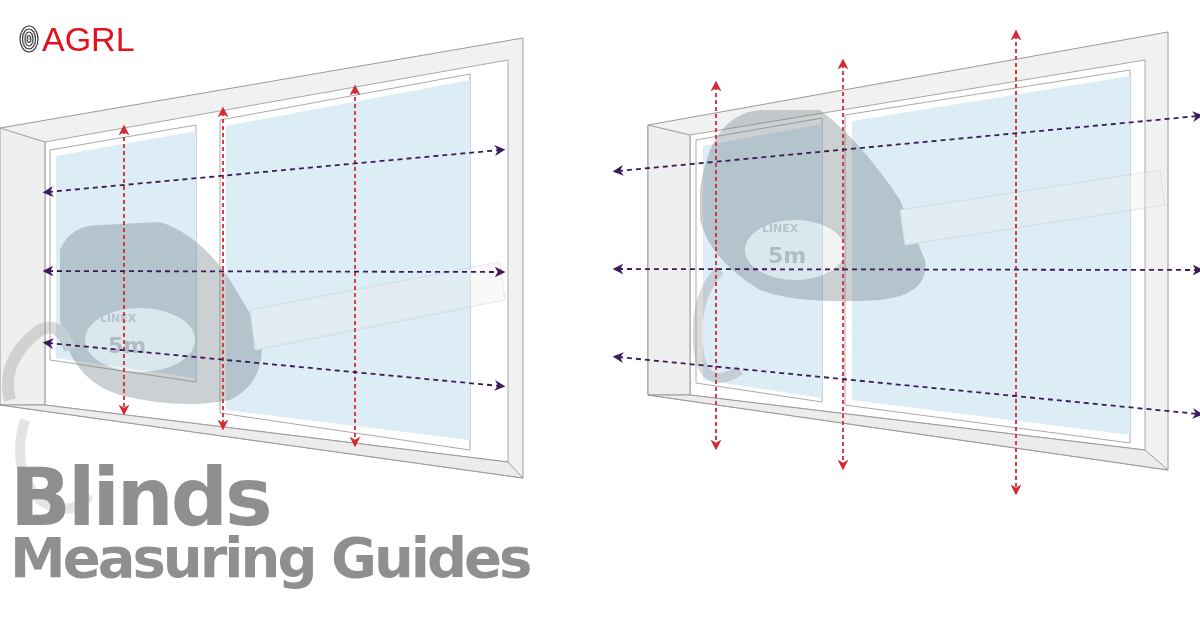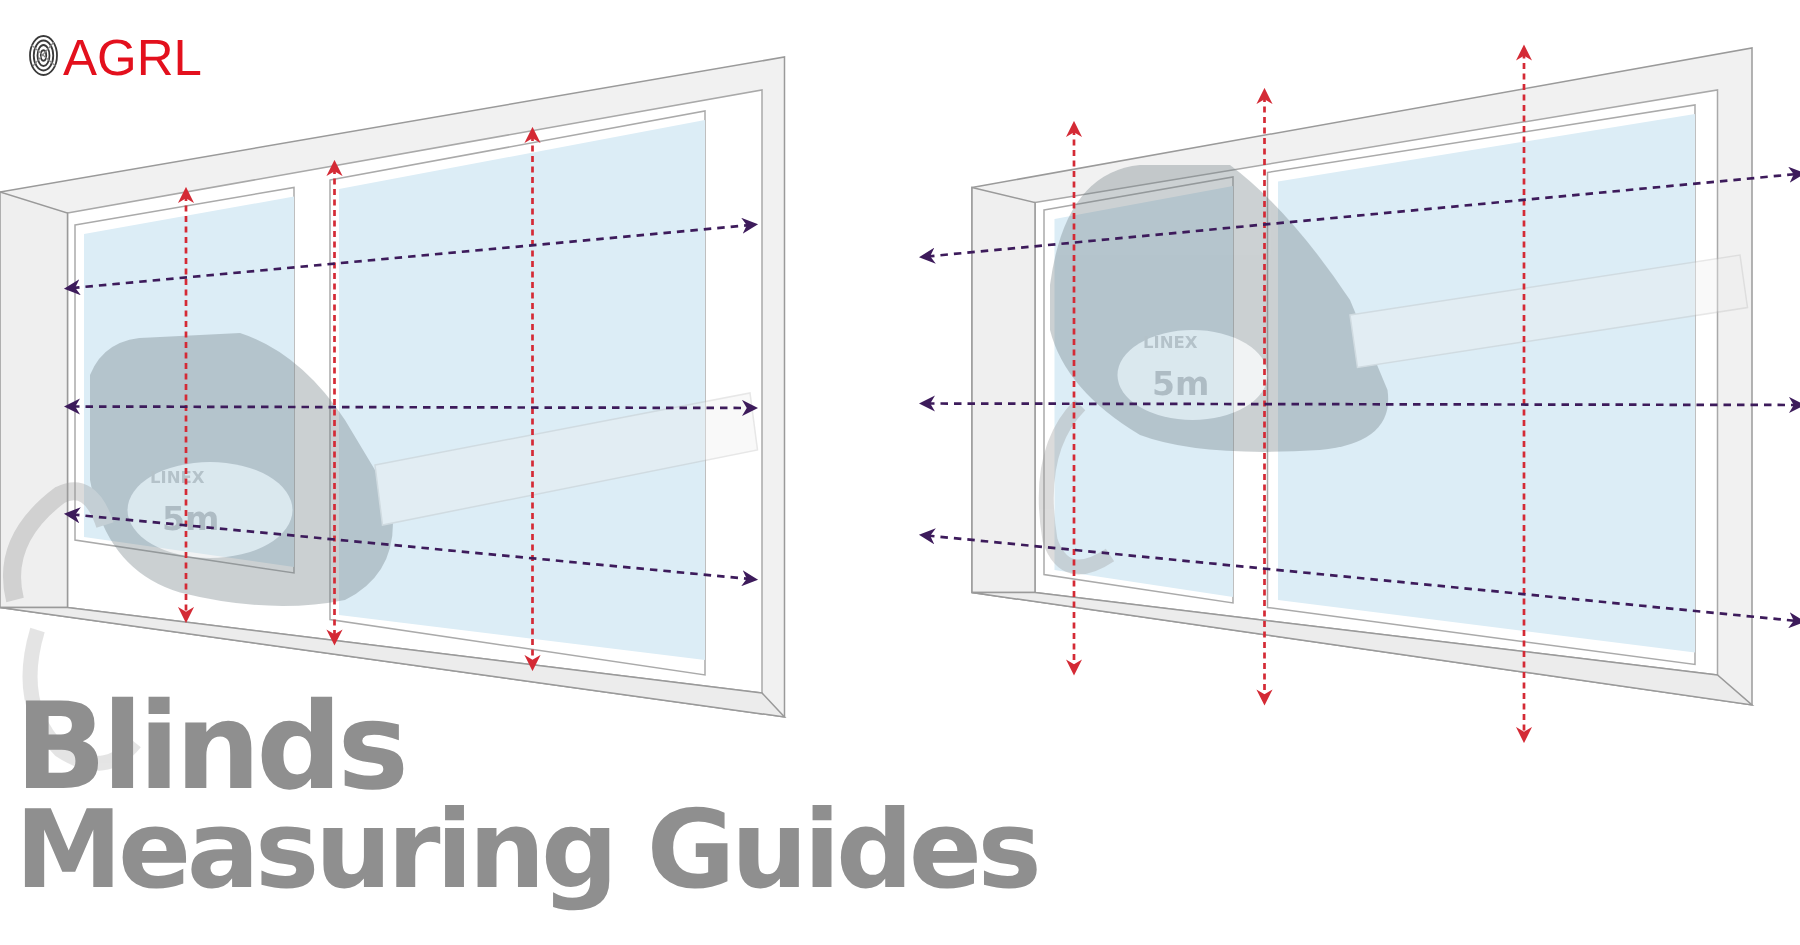--- a/index.html
+++ b/index.html
@@ -1,23 +1,23 @@
 <!DOCTYPE html>
 <html><head>
 <meta charset="utf-8">
 <style>
   html, body { margin:0; padding:0; background:#ffffff; }
   body { width:1200px; height:630px; position:relative; overflow:hidden; font-family:"DejaVu Sans", sans-serif; }
-  .logo { position:absolute; left:18px; top:22px; height:34px; display:flex; align-items:flex-start; }
+  .logo { position:absolute; left:18px; top:22px; height:34px; display:flex; align-items:center; }
   .logo-mark { width:22px; height:30px; margin-right:2px; }
   .logo-text { font-family:"Liberation Sans", sans-serif; color:#e3101d; font-size:34px; letter-spacing:0px; line-height:34px; font-weight:400; }
   .diagram { position:absolute; left:0; top:0; }
   .title { position:absolute; left:10px; color:#8f8f8f; font-family:"DejaVu Sans", sans-serif; font-weight:700; margin:0; line-height:1; letter-spacing:-3px; }
   .title-1 { top:448px; font-size:80px;margin-top:10px; }
-  .title-2 { top:530px; font-size:72px; }
+  .title-2 { top:530px; font-size:56px; }
   .tape-label { font-family:"DejaVu Sans", sans-serif; font-weight:700; }
 </style>
 </head>
 <body>
 
 <div class="logo">
   <svg class="logo-mark" viewBox="0 0 22 30">
     <g fill="none" stroke="#3a3a3a" stroke-width="1.2">
       <ellipse cx="11" cy="15" rx="9" ry="13"></ellipse>
       <ellipse cx="11" cy="15" rx="6.5" ry="10"></ellipse>

